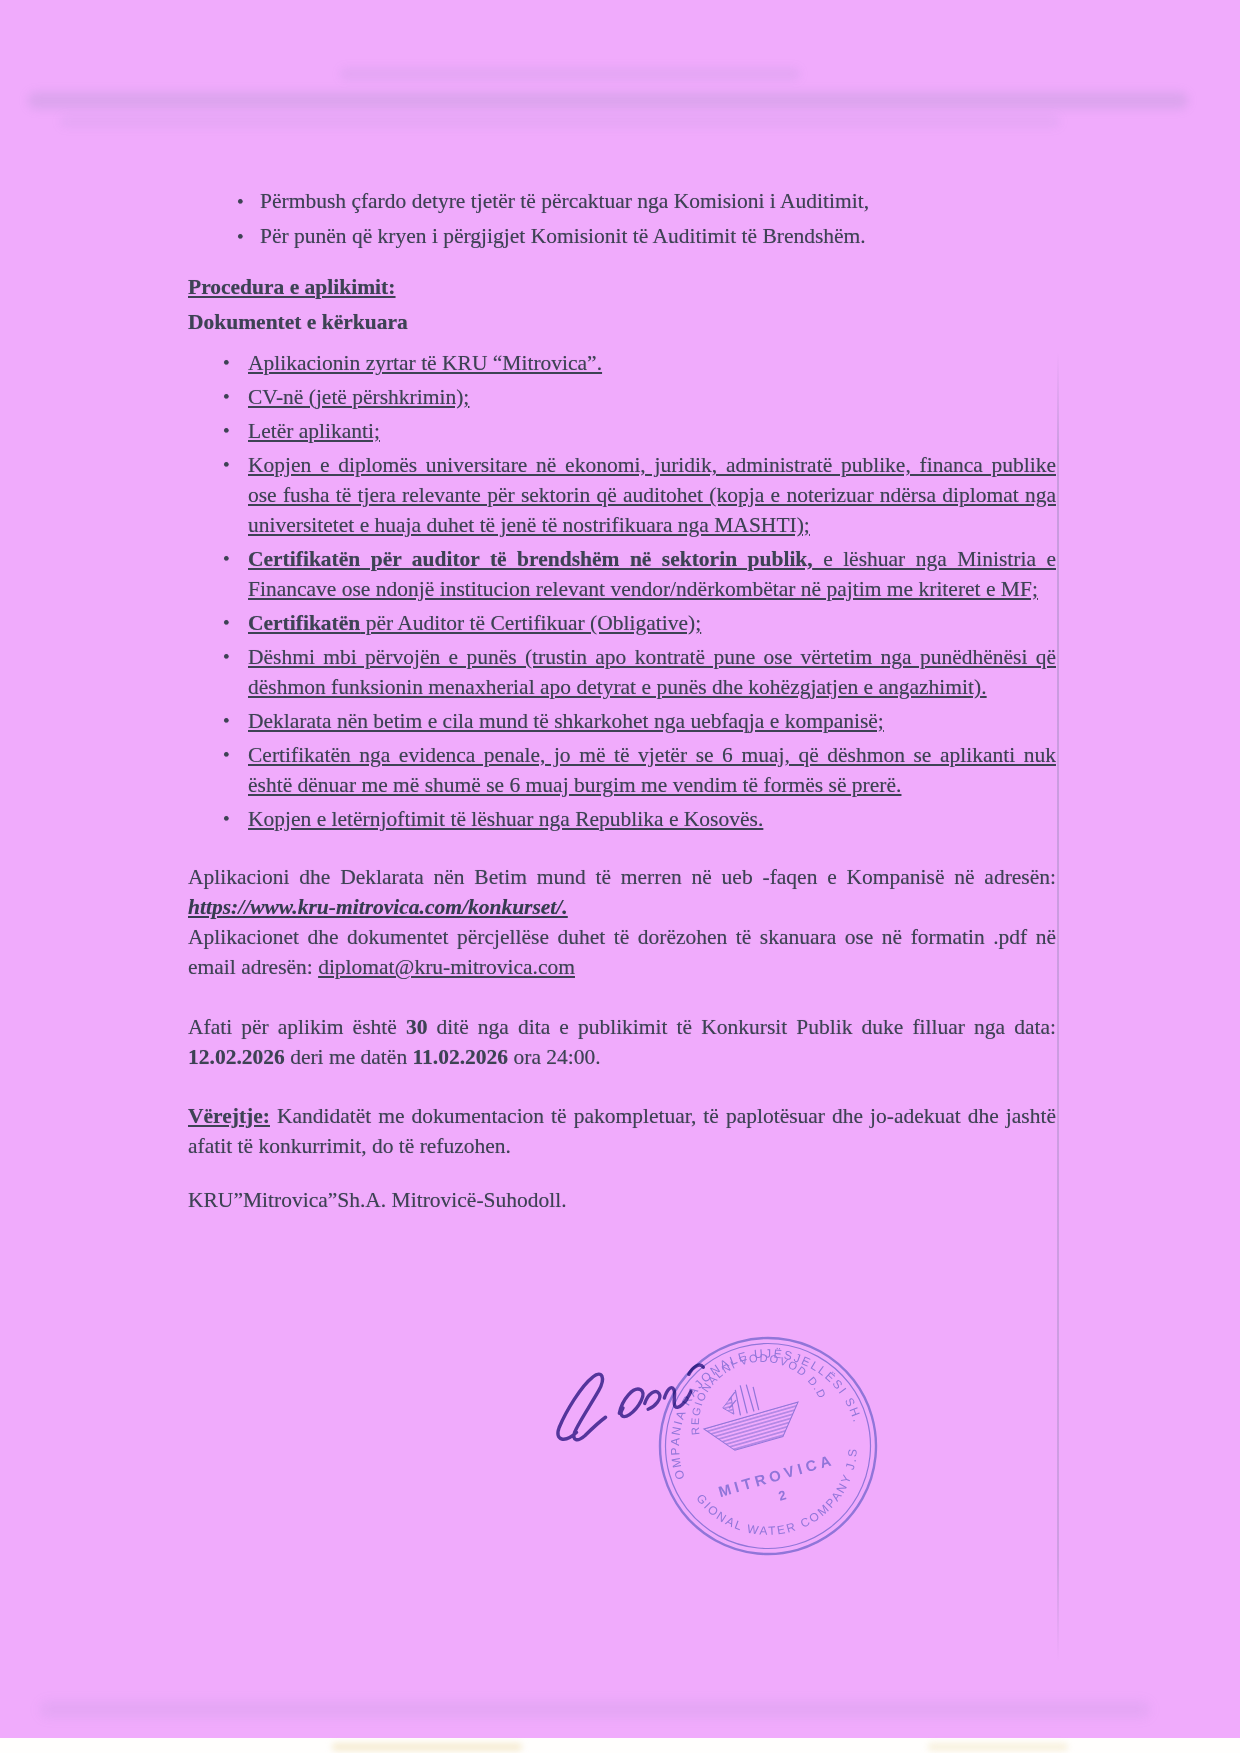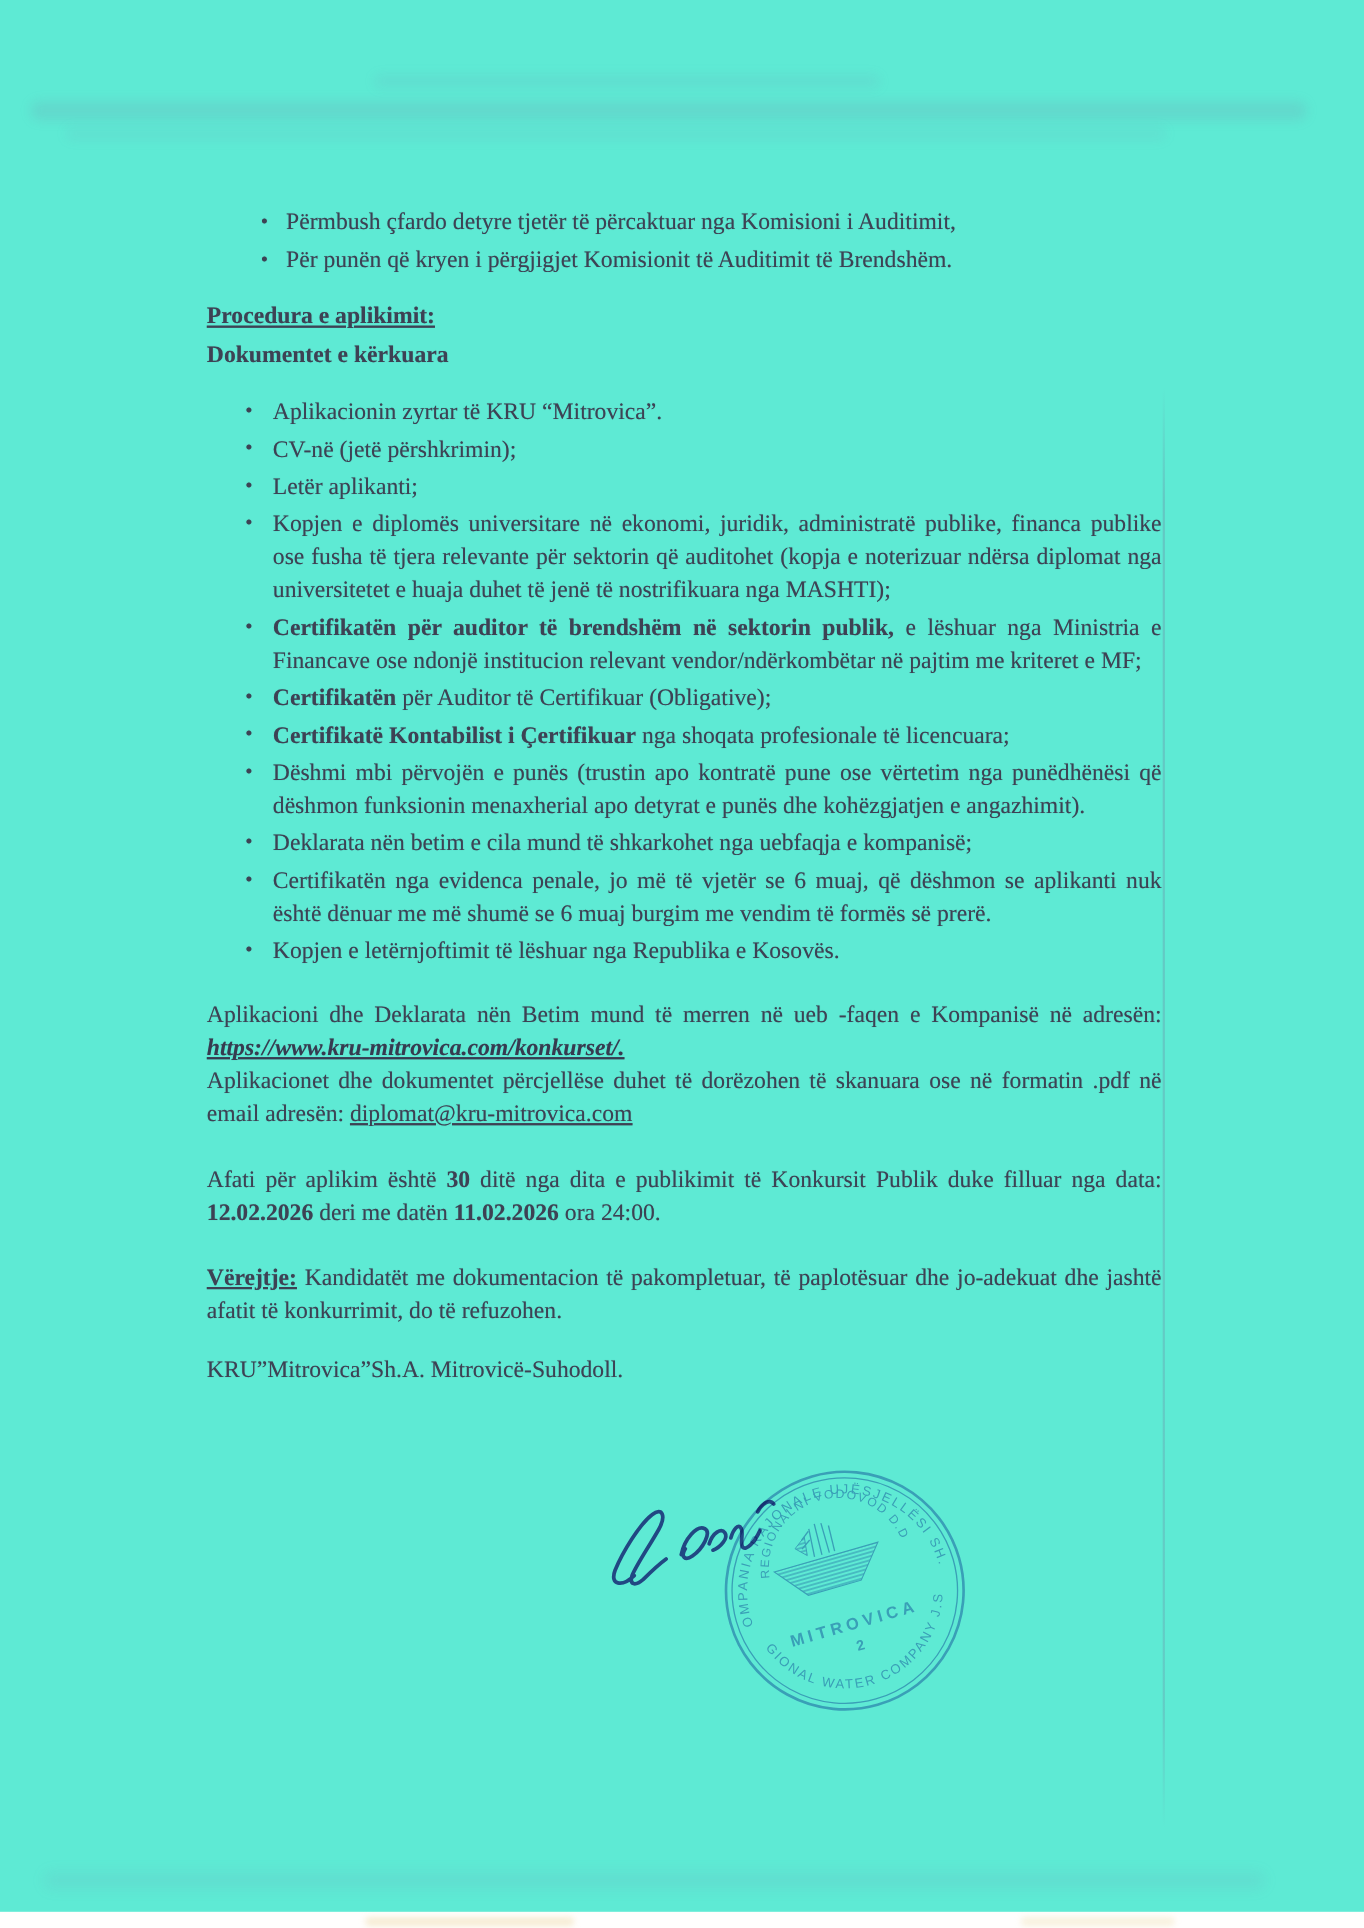--- a/index.html
+++ b/index.html
@@ -5,21 +5,21 @@
   * { margin:0; padding:0; box-sizing:border-box; }
   html,body { width:1240px; height:1753px; }
   body {
     position:relative;
     background:#ffffff;
     font-family:"Liberation Serif","DejaVu Serif",serif;
     overflow:hidden;
   }
   .page {
     position:absolute; left:0; top:0; width:1240px; height:1742px;
-    background:#5eead4;
+    background:#f0abfc;
   }
   
   .ghost { position:absolute; border-radius:8px; filter:blur(5px); }
   .g1 { top:68px;  left:340px; width:460px; height:12px; background:rgba(120,130,172,.10); }
   .g2 { top:92px;  left:28px;  width:1160px; height:17px; background:rgba(118,128,170,.16); }
   .g3 { top:116px; left:60px;  width:1000px; height:11px; background:rgba(120,130,172,.09); }
   .g4 { top:1702px; left:40px; width:1110px; height:15px; background:rgba(120,130,172,.10); filter:blur(6px); }
   
   .fold {
     position:absolute; left:1057px; top:352px; width:2px; height:1310px;
@@ -37,21 +37,21 @@
     color:#3d4254; font-size:21.5px; line-height:30px;
     text-shadow:0 0 0.7px rgba(61,66,84,.45);
   }
   .b { font-weight:bold; }
   ul { list-style:none; }
   .intro-list li { position:relative; padding-left:72px; line-height:35px; }
   .intro-list li::before { content:"•"; position:absolute; left:49px; font-size:19px; }
   .heading { font-weight:bold; line-height:35px; }
   .h-first { margin-top:16px;text-decoration:underline; }
   .lead { margin-top:7px; line-height:35px; }
-  .doc-list { margin-top:19px; }
+  .doc-list { margin-top:8px;text-decoration:underline; }
   .doc-list li { position:relative; padding-left:60px; margin-bottom:4px; text-align:justify; }
   .doc-list li::before { content:"•"; position:absolute; left:35px; font-size:19px; }
   .doc-list li.single { text-align:left; }
   .para { text-align:justify; }
   .p-web { margin-top:28px; }
   .p-deadline { margin-top:30px; }
   .p-note { margin-top:29px; }
   .signer-row { margin-top:24px; }
   .link { font-weight:bold; font-style:italic; text-decoration:underline; color:#363b50; }
   .email { text-decoration:underline; }
@@ -89,21 +89,20 @@
     <div class="heading">Dokumentet e kërkuara</div>
 
 
     <ul class="doc-list">
       <li class="single"><span class="b"></span><span>Aplikacionin zyrtar të KRU “Mitrovica”.</span></li>
       <li class="single"><span class="b"></span><span>CV-në (jetë përshkrimin);</span></li>
       <li class="single"><span class="b"></span><span>Letër aplikanti;</span></li>
       <li><span class="b"></span><span>Kopjen e diplomës universitare në ekonomi, juridik, administratë publike, financa publike ose fusha të tjera relevante për sektorin që auditohet (kopja e noterizuar ndërsa diplomat nga universitetet e huaja duhet të jenë të nostrifikuara nga MASHTI);</span></li>
       <li><span class="b">Certifikatën për auditor të brendshëm në sektorin publik,</span><span> e lëshuar nga Ministria e Financave ose ndonjë institucion relevant vendor/ndërkombëtar në pajtim me kriteret e MF;</span></li>
       <li class="single"><span class="b">Certifikatën</span><span> për Auditor të Certifikuar (Obligative);</span></li>
-      <li class="single"><span class="b">Certifikatë Kontabilist i Çertifikuar</span><span> nga shoqata profesionale të licencuara;</span></li>
       <li><span class="b"></span><span>Dëshmi mbi përvojën e punës (trustin apo kontratë pune ose vërtetim nga punëdhënësi që dëshmon funksionin menaxherial apo detyrat e punës dhe kohëzgjatjen e angazhimit).</span></li>
       <li class="single"><span class="b"></span><span>Deklarata nën betim e cila mund të shkarkohet nga uebfaqja e kompanisë;</span></li>
       <li><span class="b"></span><span>Certifikatën nga evidenca penale, jo më të vjetër se 6 muaj, që dëshmon se aplikanti nuk është dënuar me më shumë se 6 muaj burgim me vendim të formës së prerë.</span></li>
       <li class="single"><span class="b"></span><span>Kopjen e letërnjoftimit të lëshuar nga Republika e Kosovës.</span></li>
     </ul>
 
     <p class="para p-web"><span>Aplikacioni dhe Deklarata nën Betim mund të merren në ueb -faqen e Kompanisë në adresën: </span><span class="link">https://www.kru-mitrovica.com/konkurset/.</span></p>
     <p class="para"><span>Aplikacionet dhe dokumentet përcjellëse duhet të dorëzohen të skanuara ose në formatin .pdf në email adresën: </span><span class="email">diplomat@kru-mitrovica.com</span></p>
 
     <p class="para p-deadline"><span>Afati për aplikim është </span><span class="b">30</span><span> ditë nga dita e publikimit të Konkursit Publik duke filluar nga data: </span><span class="b">12.02.2026</span><span> deri me datën </span><span class="b">11.02.2026</span><span> ora 24:00.</span></p>

